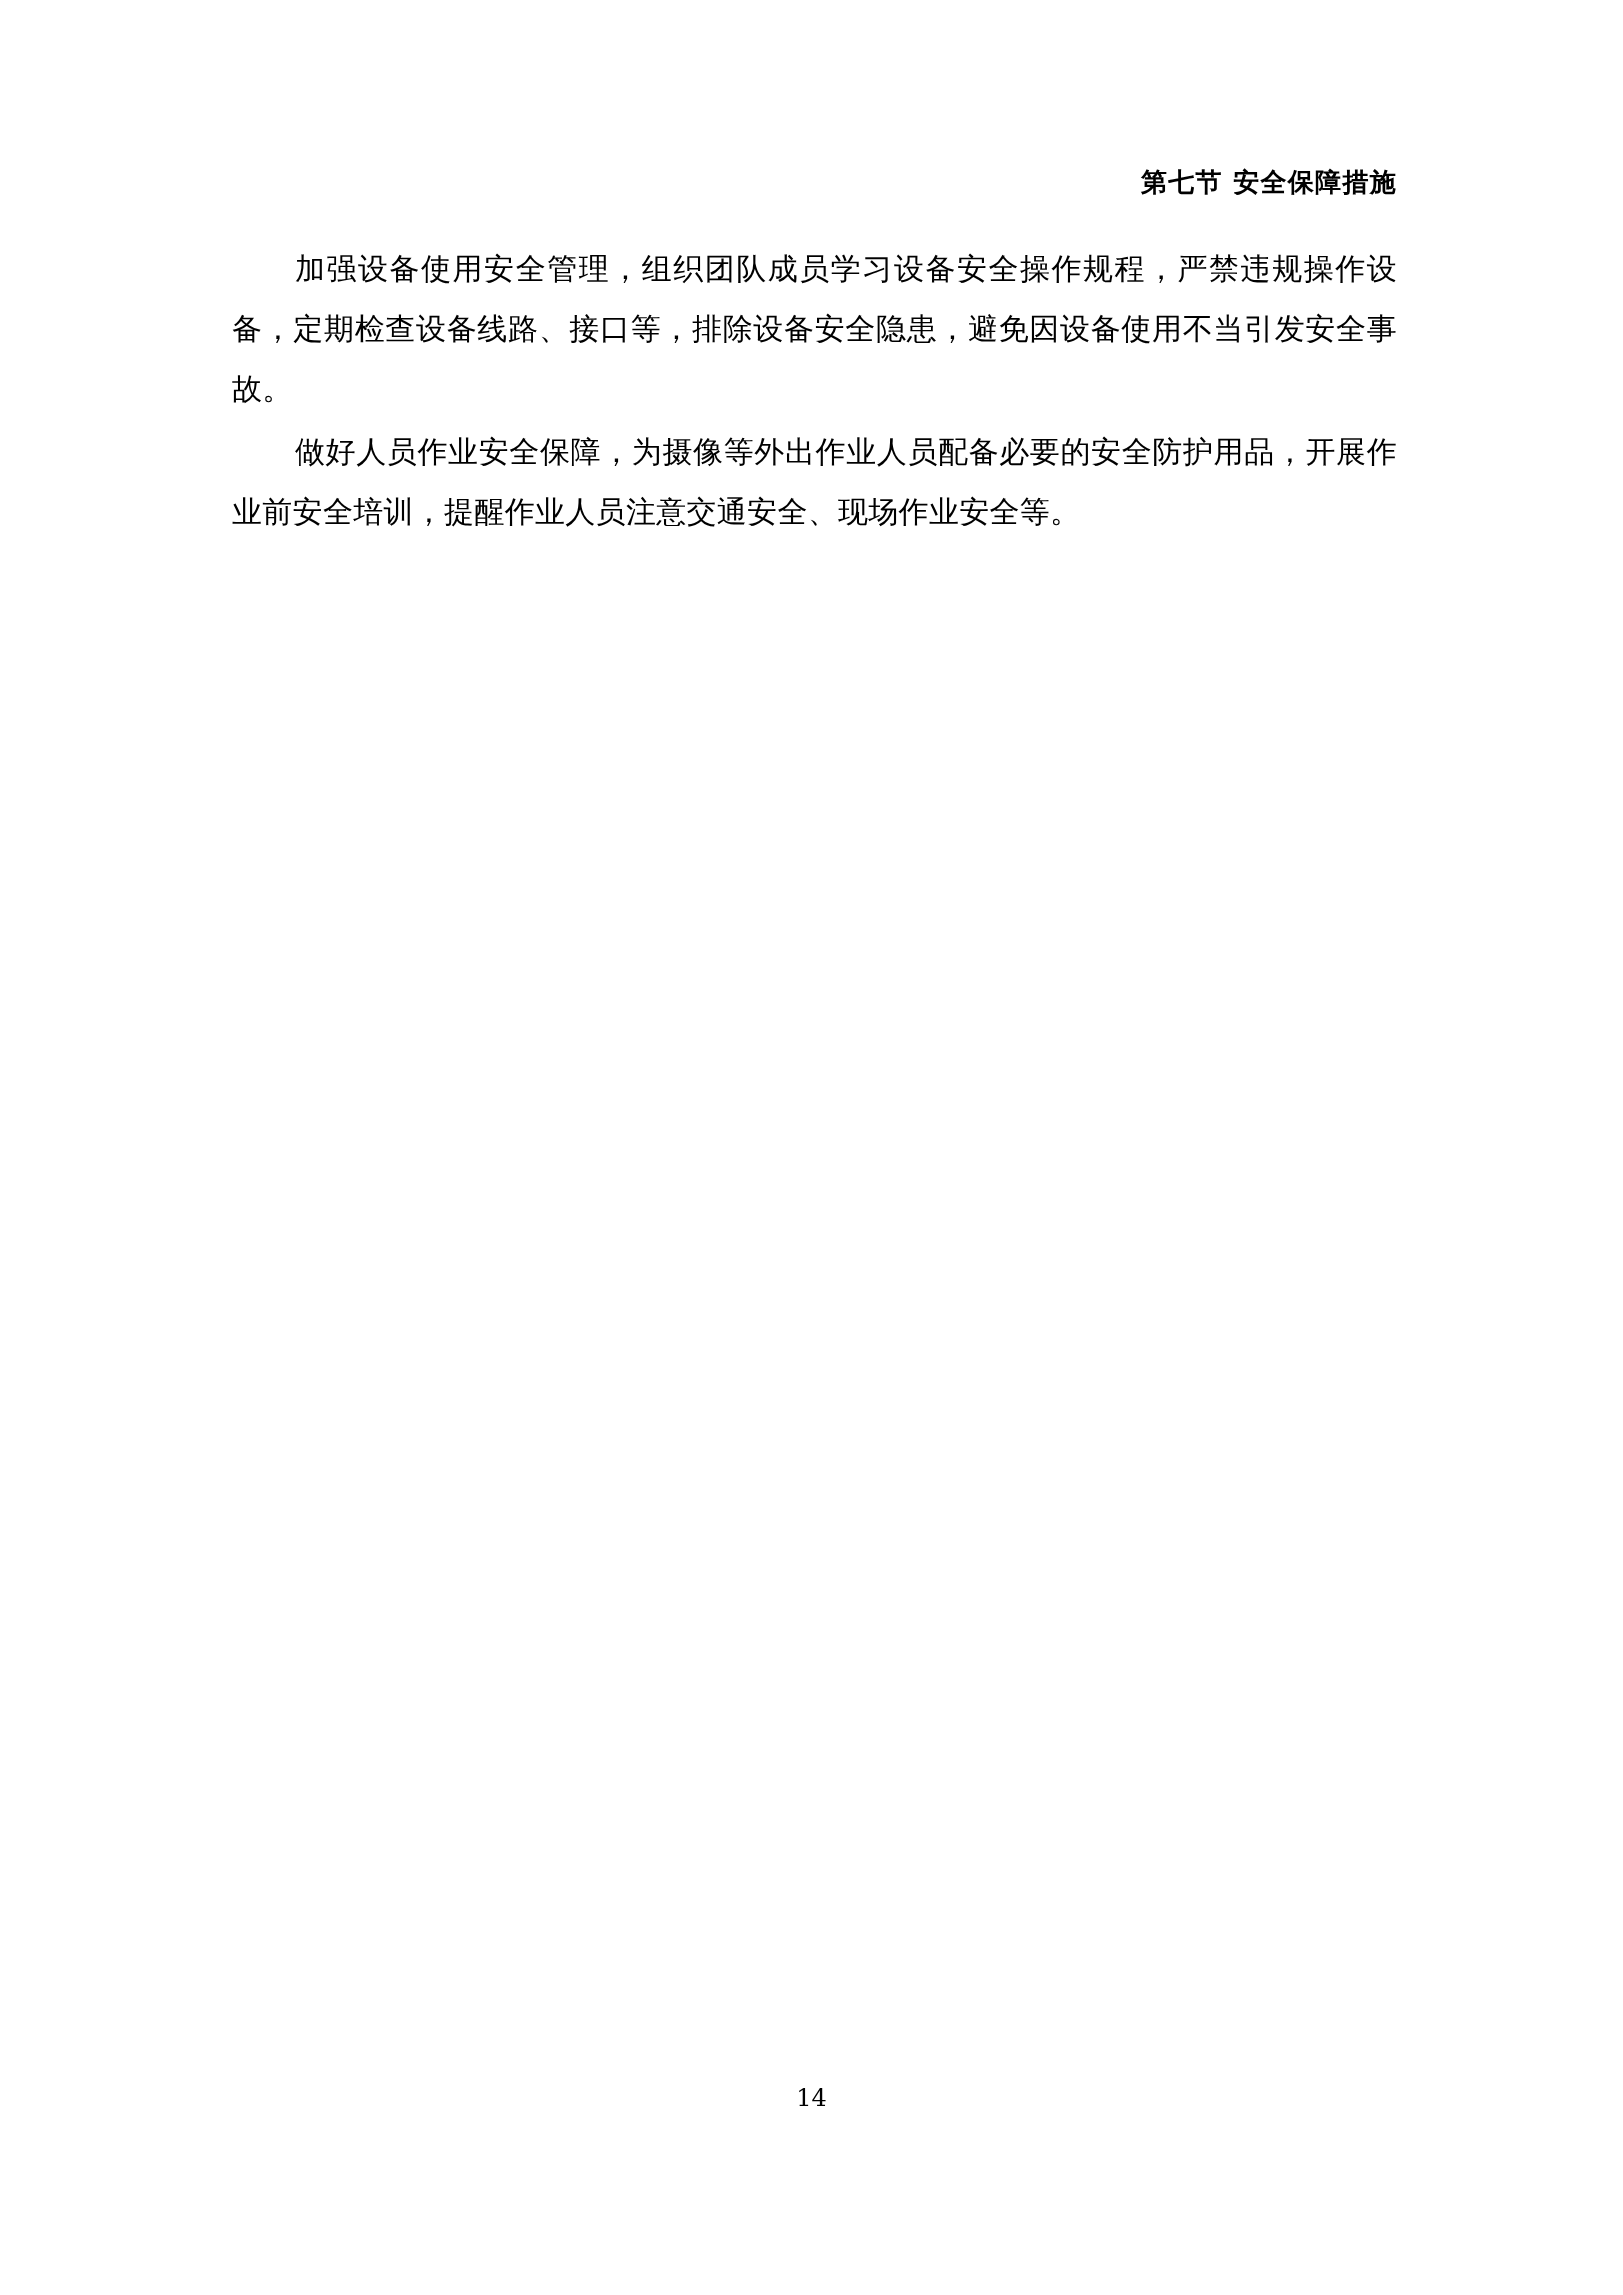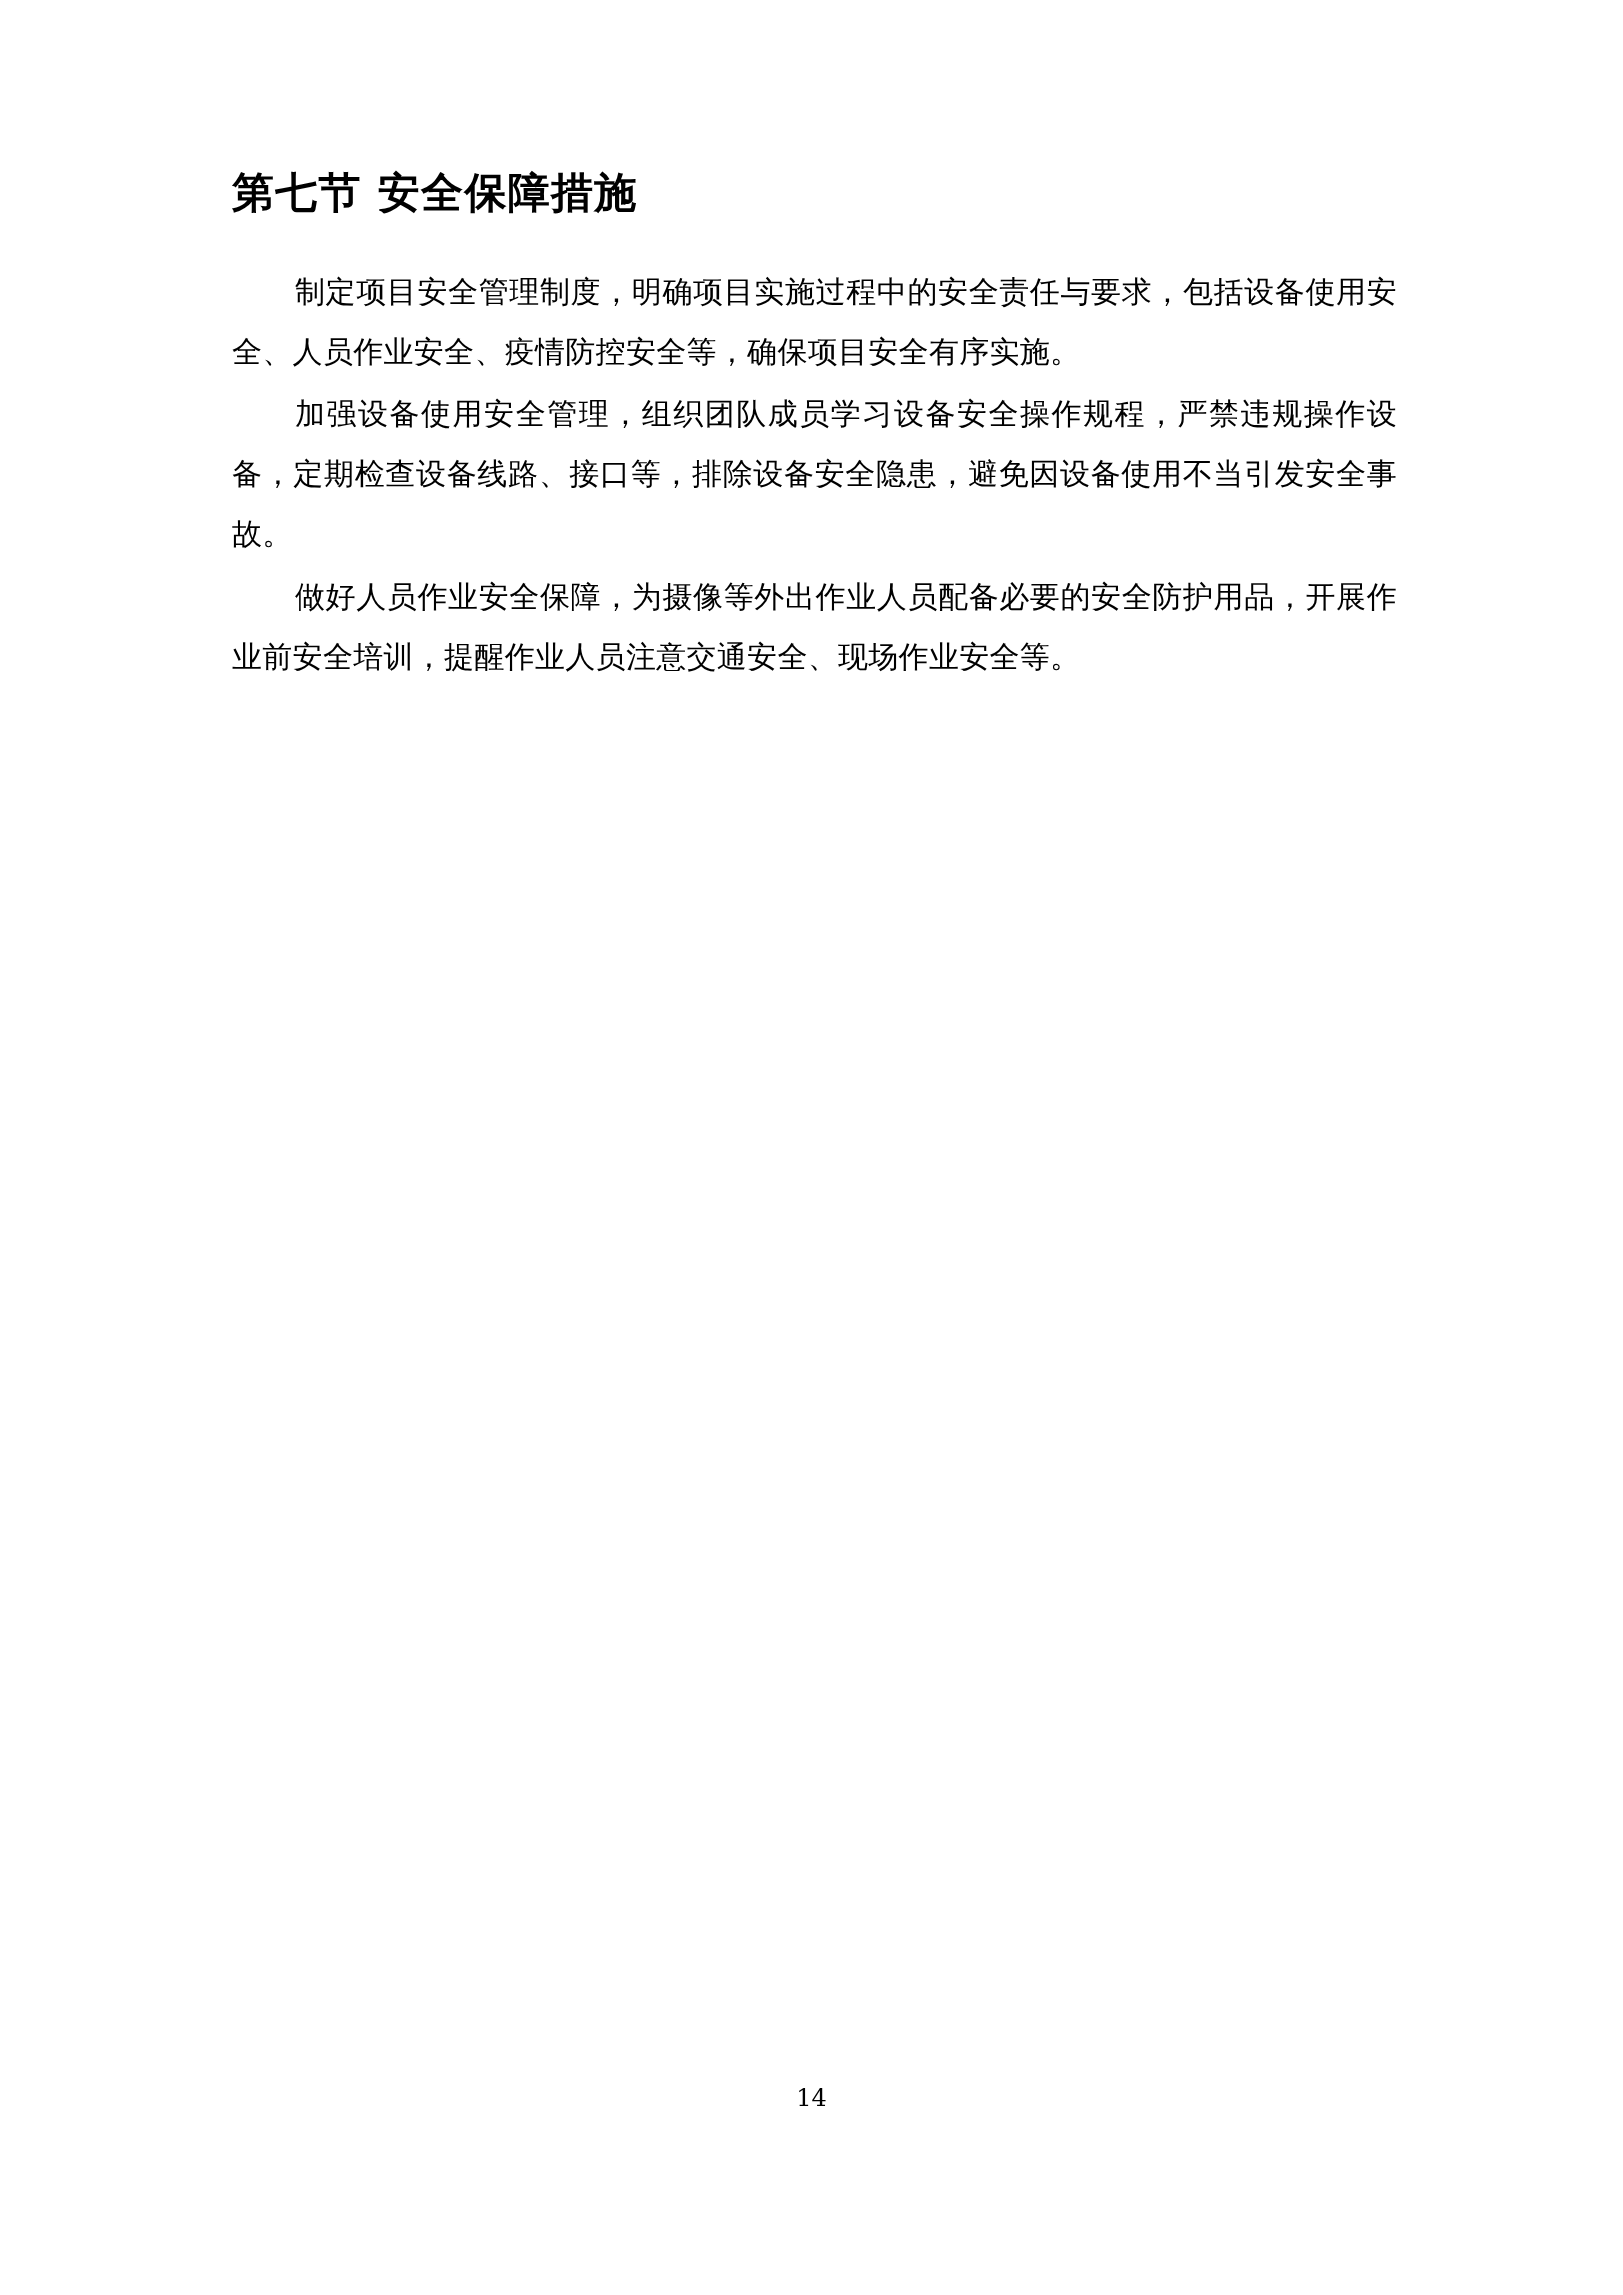--- a/index.html
+++ b/index.html
@@ -23,22 +23,22 @@
     height: 2295px;
     background: #ffffff;
   }
   .content {
     position: absolute;
     left: 232px;
     top: 164px;
     width: 1165px;
   }
   .doc-title {
-    text-align: left;
-    font-size: 42px;
+    text-align: right;
+    font-size: 26px;
     font-weight: bold;
     letter-spacing: 1.3px;
     line-height: 1.4;
     margin: 0 0 39px 0;
     font-family: "DejaVu Sans", "Liberation Sans", sans-serif;
   }
   .para {
     font-size: 30px;
     line-height: 2.0;
     text-align: justify;
@@ -60,21 +60,20 @@
 </style>
 </head>
 <body>
 
 <div class="page">
 
   <div class="content">
 
     <h1 class="doc-title">第七节  安全保障措施</h1>
 
-    <p class="para">制定项目安全管理制度，明确项目实施过程中的安全责任与要求，包括设备使用安全、人员作业安全、疫情防控安全等，确保项目安全有序实施。</p>
 
     <p class="para">加强设备使用安全管理，组织团队成员学习设备安全操作规程，严禁违规操作设备，定期检查设备线路、接口等，排除设备安全隐患，避免因设备使用不当引发安全事故。</p>
 
     <p class="para">做好人员作业安全保障，为摄像等外出作业人员配备必要的安全防护用品，开展作业前安全培训，提醒作业人员注意交通安全、现场作业安全等。</p>
 
 
   </div>
 
   <div class="page-number">14</div>
 

